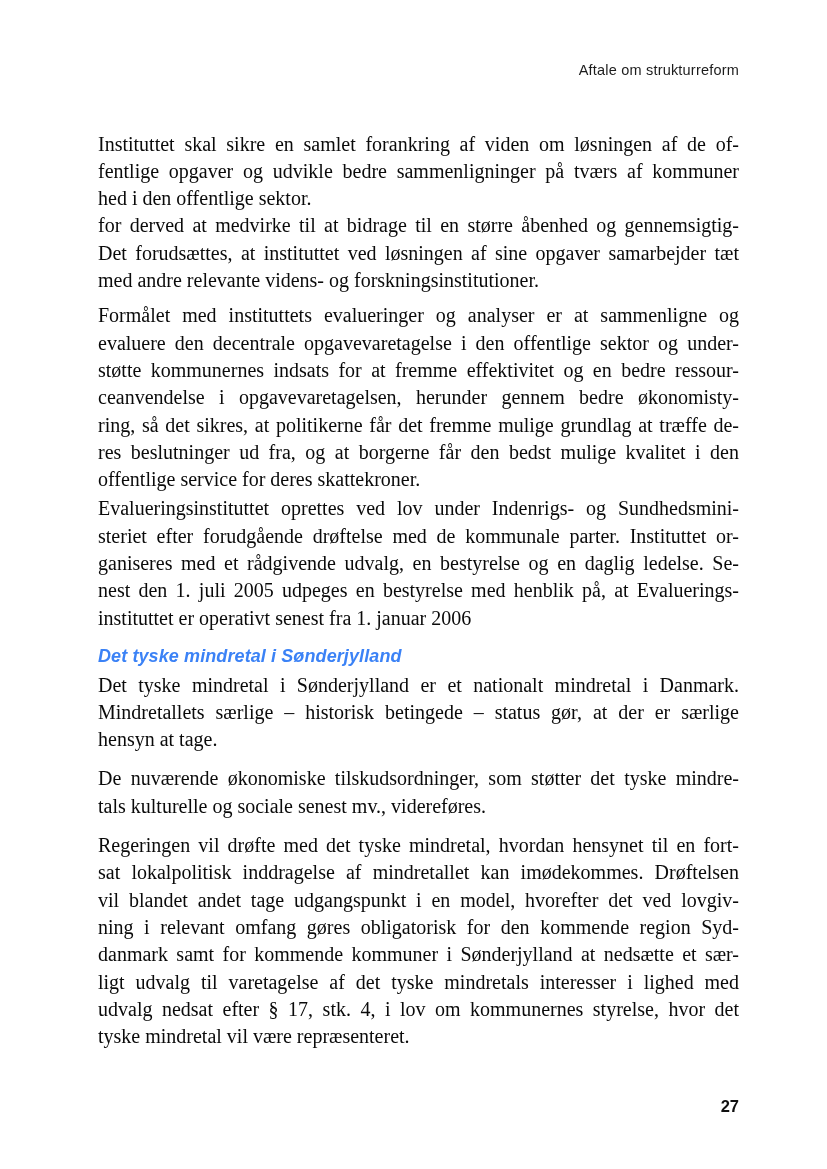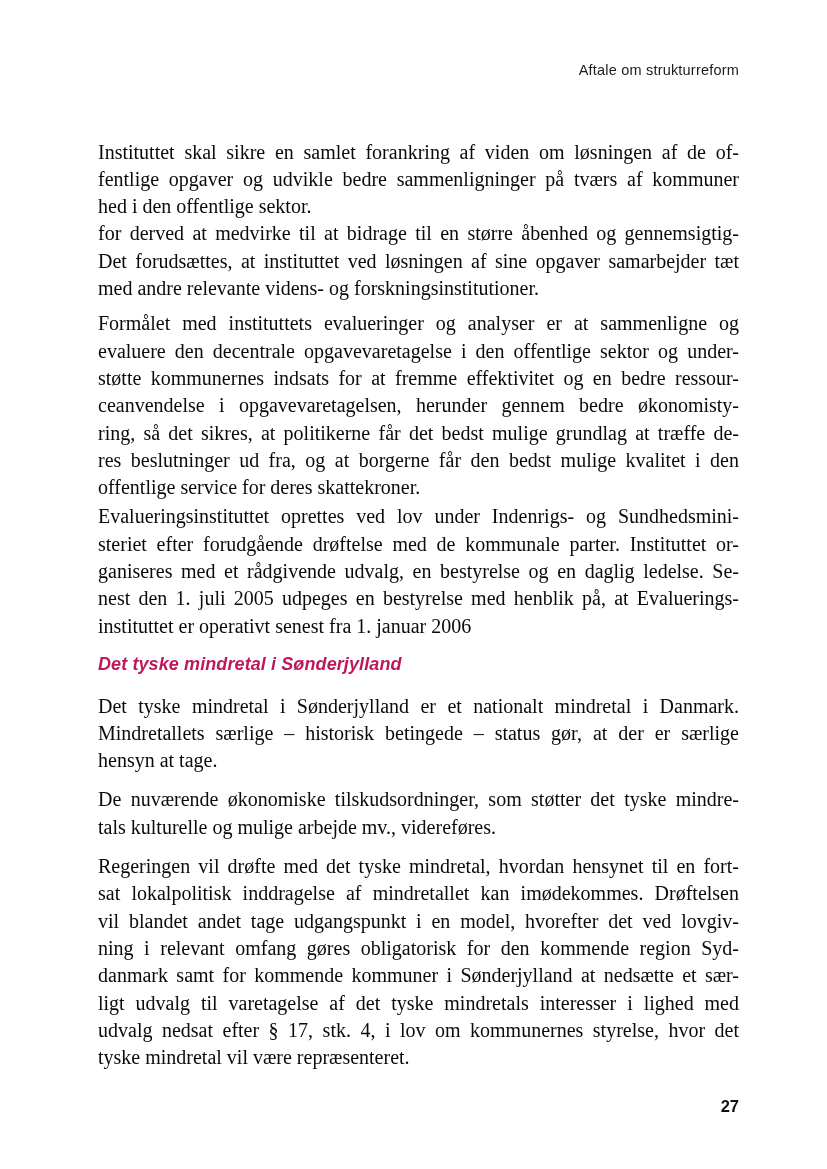--- a/index.html
+++ b/index.html
@@ -27,21 +27,21 @@
     text-align: right;
     font-family: "Liberation Sans", "DejaVu Sans", sans-serif;
     font-size: 14.5px;
     line-height: 18px;
     color: #1c1c1c;
     letter-spacing: 0.2px;
   }
   
   .text-column {
     position: absolute;
-    top: 16px;
+    top: 8px;
     left: 98px;
     width: 641px;
   }
   .para {
     margin: 0;
   }
   .para .line {
     line-height: 27.3px;
     font-size: 20px;
     text-align: justify;
@@ -50,30 +50,30 @@
   }
   .para .line.last {
     text-align-last: left;
   }
   .section-heading {
     font-family: "Liberation Sans", "DejaVu Sans", sans-serif;
     font-size: 18px;
     line-height: 23px;
     font-weight: bold;
     font-style: italic;
-    color: #be185d;
+    color: #3b82f6;
     letter-spacing: 0.1px;
   }
   
   .mt-b0 { margin-top: 122.6px; }
   .mt-b1 { margin-top: 0; }
   .mt-b2 { margin-top: 8px; }
   .mt-b3 { margin-top: 2px; }
   .mt-b4 { margin-top: 12.6px; }
-  .mt-b5 { margin-top: 17px; }
+  .mt-b5 { margin-top: 4px; }
   .mt-b6 { margin-top: 12px; }
   .mt-b7 { margin-top: 12px; }
   
   .page-number {
     position: absolute;
     top: 1095px;
     left: 112px;
     right: 88px;
     text-align: right;
     font-family: "Liberation Sans", "DejaVu Sans", sans-serif;
@@ -99,40 +99,40 @@
       </div>
       <div class="para mt-b1">
         <div class="line">Det forudsættes, at instituttet ved løsningen af sine opgaver samarbejder tæt</div>
         <div class="line last">med andre relevante videns- og forskningsinstitutioner.</div>
       </div>
       <div class="para mt-b2">
         <div class="line">Formålet med instituttets evalueringer og analyser er at sammenligne og</div>
         <div class="line">evaluere den decentrale opgavevaretagelse i den offentlige sektor og under-</div>
         <div class="line">støtte kommunernes indsats for at fremme effektivitet og en bedre ressour-</div>
         <div class="line">ceanvendelse i opgavevaretagelsen, herunder gennem bedre økonomisty-</div>
-        <div class="line">ring, så det sikres, at politikerne får det bedst mulige grundlag at træffe de-</div>
+        <div class="line">ring, så det sikres, at politikerne får det fremme mulige grundlag at træffe de-</div>
         <div class="line">res beslutninger ud fra, og at borgerne får den bedst mulige kvalitet i den</div>
         <div class="line last">offentlige service for deres skattekroner.</div>
       </div>
       <div class="para mt-b3">
         <div class="line">Evalueringsinstituttet oprettes ved lov under Indenrigs- og Sundhedsmini-</div>
         <div class="line">steriet efter forudgående drøftelse med de kommunale parter. Instituttet or-</div>
         <div class="line">ganiseres med et rådgivende udvalg, en bestyrelse og en daglig ledelse. Se-</div>
         <div class="line">nest den 1. juli 2005 udpeges en bestyrelse med henblik på, at Evaluerings-</div>
         <div class="line last">instituttet er operativt senest fra 1. januar 2006</div>
       </div>
       <div class="section-heading mt-b4">Det tyske mindretal i Sønderjylland</div>
       <div class="para mt-b5">
         <div class="line">Det tyske mindretal i Sønderjylland er et nationalt mindretal i Danmark.</div>
         <div class="line">Mindretallets særlige – historisk betingede – status gør, at der er særlige</div>
         <div class="line last">hensyn at tage.</div>
       </div>
       <div class="para mt-b6">
         <div class="line">De nuværende økonomiske tilskudsordninger, som støtter det tyske mindre-</div>
-        <div class="line last">tals kulturelle og mulige arbejde mv., videreføres.</div>
+        <div class="line last">tals kulturelle og sociale senest mv., videreføres.</div>
       </div>
       <div class="para mt-b7">
         <div class="line">Regeringen vil drøfte med det tyske mindretal, hvordan hensynet til en fort-</div>
         <div class="line">sat lokalpolitisk inddragelse af mindretallet kan imødekommes. Drøftelsen</div>
         <div class="line">vil blandet andet tage udgangspunkt i en model, hvorefter det ved lovgiv-</div>
         <div class="line">ning i relevant omfang gøres obligatorisk for den kommende region Syd-</div>
         <div class="line">danmark samt for kommende kommuner i Sønderjylland at nedsætte et sær-</div>
         <div class="line">ligt udvalg til varetagelse af det tyske mindretals interesser i lighed med</div>
         <div class="line">udvalg nedsat efter § 17, stk. 4, i lov om kommunernes styrelse, hvor det</div>
         <div class="line last">tyske mindretal vil være repræsenteret.</div>

